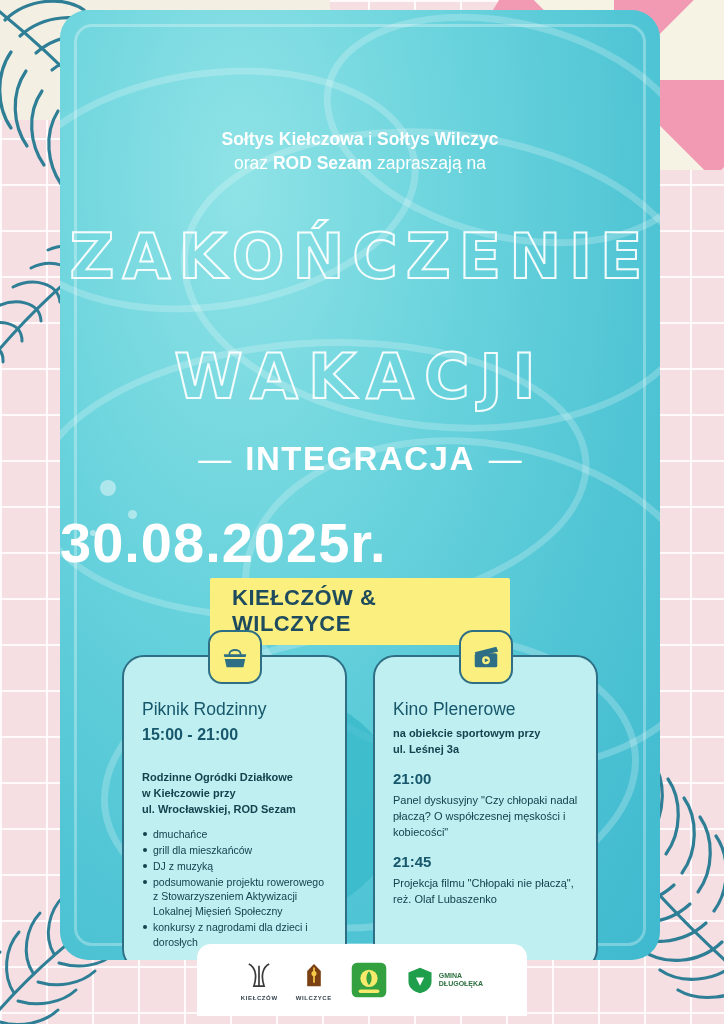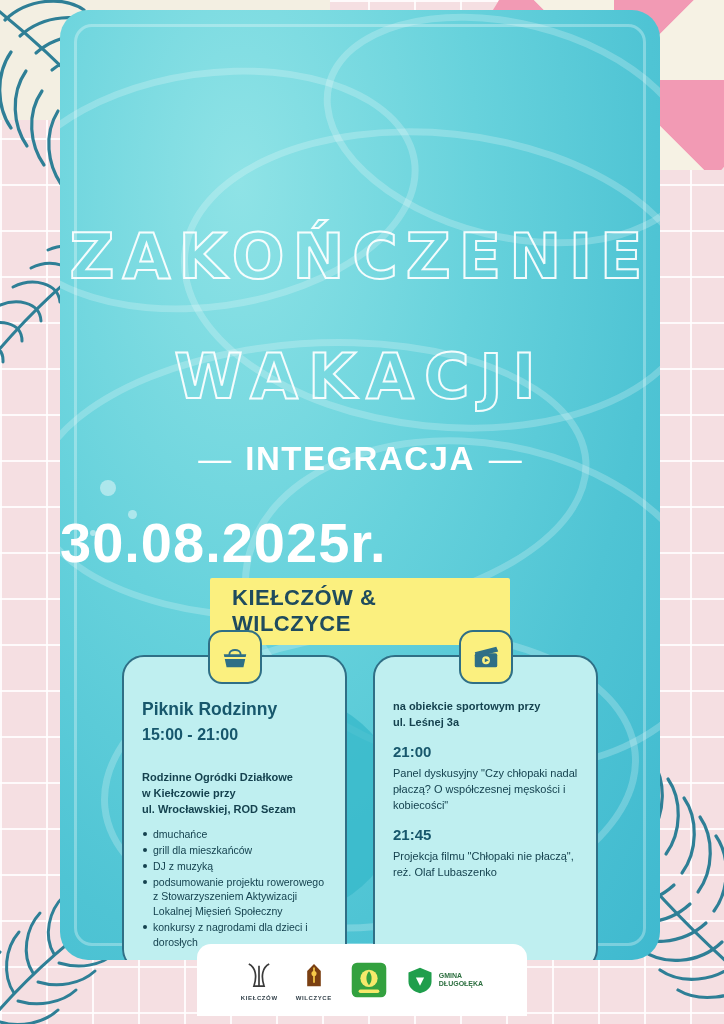--- a/index.html
+++ b/index.html
@@ -120,21 +120,21 @@
     width: 225px;
     min-height: 270px;
   }
   .card-badge {
     position: absolute; top: -27px; left: 50%; transform: translateX(-50%);
     width: 54px; height: 54px; border-radius: 14px;
     background: #fbf07f; border: 2px solid #2f6f86;
     display: flex; align-items: center; justify-content: center;
   }
   .card h3 {
-    color: #17576c; font-size: 17.5px; font-weight: 700; margin-bottom: 6px;
+    color: #17576c; font-size: 17.5px; font-weight: 400; margin-bottom: 6px;
   }
   .card .time {
     color: #17576c; font-size: 16px; font-weight: 700; margin-bottom: 26px;
   }
   .card .time.sm { font-size: 15px; margin-top: 12px; margin-bottom: 6px;}
   .card p {
     color: #15424f; font-size: 11px; line-height: 1.45; margin-bottom: 9px;
     font-weight: 700;
   }
   .card p.reg { font-weight: 400; }
@@ -295,20 +295,28 @@
     <div class="wave w4"></div>
     <div class="wave w5"></div>
     <div class="wave w6"></div>
     <div class="blob blob-teal"></div>
     <div class="blob blob-yellow"></div>
     <div class="bubble" style="left:40px; top:470px; width:16px; height:16px;"></div>
     <div class="bubble" style="left:68px; top:500px; width:9px; height:9px;"></div>
     <div class="bubble" style="left:30px; top:520px; width:6px; height:6px;"></div>
     <div class="pool-inner-border"></div>
 
+    <div class="pool-header">
+      <div class="l1">
+        <b>Sołtys Kiełczowa</b><span> i </span><b>Sołtys Wilczyc</b>
+      </div>
+      <div class="l2">
+        <span>oraz </span><b>ROD Sezam</b><span> zapraszają na</span>
+      </div>
+    </div>
 
     <div class="title-outline t-zak">ZAKOŃCZENIE</div>
     <div class="title-outline t-wak">WAKACJI</div>
 
     <div class="integracja">
       <span class="dash">—</span><span>INTEGRACJA</span><span class="dash">—</span>
     </div>
 
     <div class="date">30.08.2025r.</div>
     <div class="place">KIEŁCZÓW &amp; WILCZYCE</div>
@@ -349,20 +357,21 @@
 
       <div class="card">
         <div class="card-badge">
           <svg viewBox="0 0 32 32" width="30" height="30">
             <rect x="4" y="12" width="24" height="15" rx="2" fill="#2f6f86"></rect>
             <path d="M4,11 L27,5 L29,10 L6,16 Z" fill="#2f6f86"></path>
             <circle cx="16" cy="19.5" r="4.2" fill="#fbf07f"></circle>
             <path d="M14.7,17.3 L19,19.5 L14.7,21.7 Z" fill="#2f6f86"></path>
           </svg>
         </div>
+        <h3>Kino Plenerowe</h3>
         <p class="reg" style="white-space: pre-line; font-weight: bold;">na obiekcie sportowym przy
 ul. Leśnej 3a</p>
         <div class="time sm">21:00</div>
         <p class="reg">Panel dyskusyjny "Czy chłopaki nadal płaczą? O współczesnej męskości i kobiecości"</p>
         <div class="time sm">21:45</div>
         <p class="reg">Projekcja filmu "Chłopaki nie płaczą", reż. Olaf Lubaszenko</p>
       </div>
 
     </div>
   </div>

